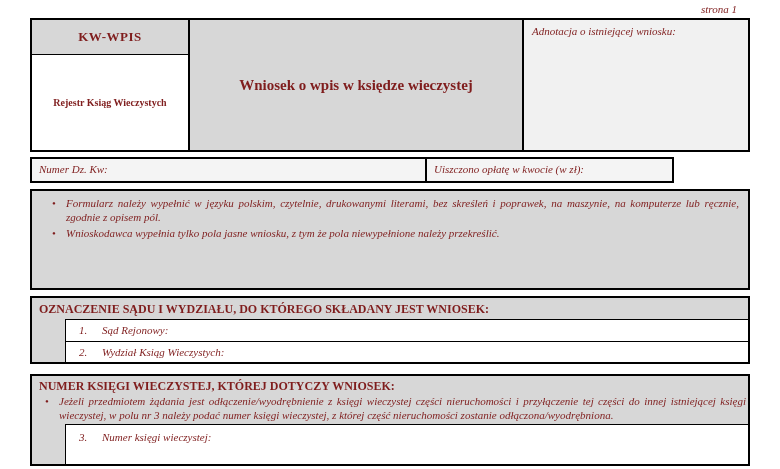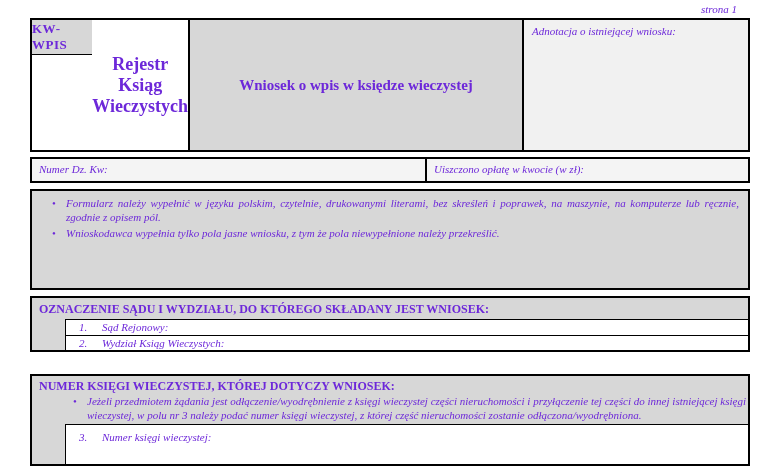--- a/index.html
+++ b/index.html
@@ -2,65 +2,65 @@
 <html><head>
 <meta charset="utf-8">
 <style>
   * { margin:0; padding:0; box-sizing:border-box; }
   html,body { background:#ffffff; }
   .page {
     position:relative;
     width:780px; height:469px;
     background:#ffffff;
     font-family:"Liberation Serif", serif;
-    color:#6d28d9;
+    color:#7f1d1d;
     overflow:hidden;
   }
   .page-marker {
     position:absolute; top:3px; right:43px;
     font-style:italic; font-size:11px;
   }
   
   .header-table {
     position:absolute; left:30px; top:18px;
     width:720px; height:134px;
     border:2px solid #000;
     display:flex;
   }
   .header-col-left {
     width:158px; border-right:2px solid #000;
-    display:flex; 
+    display:flex; flex-direction:column;
   }
   .cell-form-code {
     height:35px; background:#d7d7d7;
     border-bottom:1px solid #000;
     display:flex; align-items:center; justify-content:center;
     font-weight:bold; font-size:13px; letter-spacing:0.5px;
   }
   .cell-register-name {
     flex:1; background:#ffffff;
     display:flex; align-items:center; justify-content:center;
-    font-weight:bold; font-size:18px; text-align:center;
+    font-weight:bold; font-size:10px; text-align:center;
   }
   .header-col-center {
     width:334px; background:#d7d7d7;
     border-right:2px solid #000;
     display:flex; align-items:center; justify-content:center;
     font-weight:bold; font-size:15px; text-align:left;
     padding:0 14px;
   }
   .header-col-right {
     flex:1; background:#f1f1f1;
     padding:5px 8px;
     font-style:italic; font-size:11px;
   }
   
   .ref-row {
     position:absolute; left:30px; top:157px;
-    width:720px; height:26px;
+    width:644px; height:26px;
     border:2px solid #000;
     background:#f4f4f4;
     display:flex;
   }
   .ref-cell { font-style:italic; font-size:11px; padding:4px 7px; }
   .ref-cell-left { width:395px; border-right:2px solid #000; }
   .ref-cell-right { flex:1; }
   
   .section-box {
     position:absolute; left:30px; width:720px;
@@ -69,38 +69,38 @@
   .instructions { top:189px; height:101px; padding:3px 7px 0 7px; }
   .section-title { font-weight:bold; font-size:12px; }
   .bullet-item {
     display:flex; margin-top:3px;
     font-style:italic; font-size:11px; line-height:13.5px;
   }
   .bullet-dot { width:27px; padding-left:13px; flex:none; }
   .bullet-dot::before { content:"\2022"; font-style:normal; }
   .bullet-text { flex:1; text-align:justify; padding-right:2px; }
   
-  .court-section { top:296px; height:56px; display:flex; flex-direction:column; }
+  .court-section { top:296px; height:68px; display:flex; flex-direction:column; }
   .bar-title { padding:4px 7px 2px 7px; font-weight:bold; font-size:12px; }
   .fields-area {
     margin-left:33px; flex:1;
     border-left:1px solid #000; border-top:1px solid #000;
     background:#ffffff;
     display:flex; flex-direction:column;
   }
   .field-row {
     flex:1; display:flex; align-items:center;
     padding-left:13px; font-style:italic; font-size:11px;
   }
   .field-row + .field-row { border-top:1px solid #000; }
   .field-number { width:23px; flex:none; }
   
   .register-number-section { top:374px; height:92px; display:flex; flex-direction:column; }
   .register-number-section .bar-title { padding:3px 15px 0 7px; }
-  .register-number-section .bullet-item { margin-top:1px; margin-bottom:2px;margin-left:28px; }
+  .register-number-section .bullet-item { margin-top:1px; margin-bottom:2px; }
   .field-cell {
     margin-left:33px; flex:1;
     border-left:1px solid #000; border-top:1px solid #000;
     background:#ffffff;
     display:flex; align-items:flex-start;
     padding:6px 0 0 13px;
     font-style:italic; font-size:11px;
   }
 </style>
 </head>

